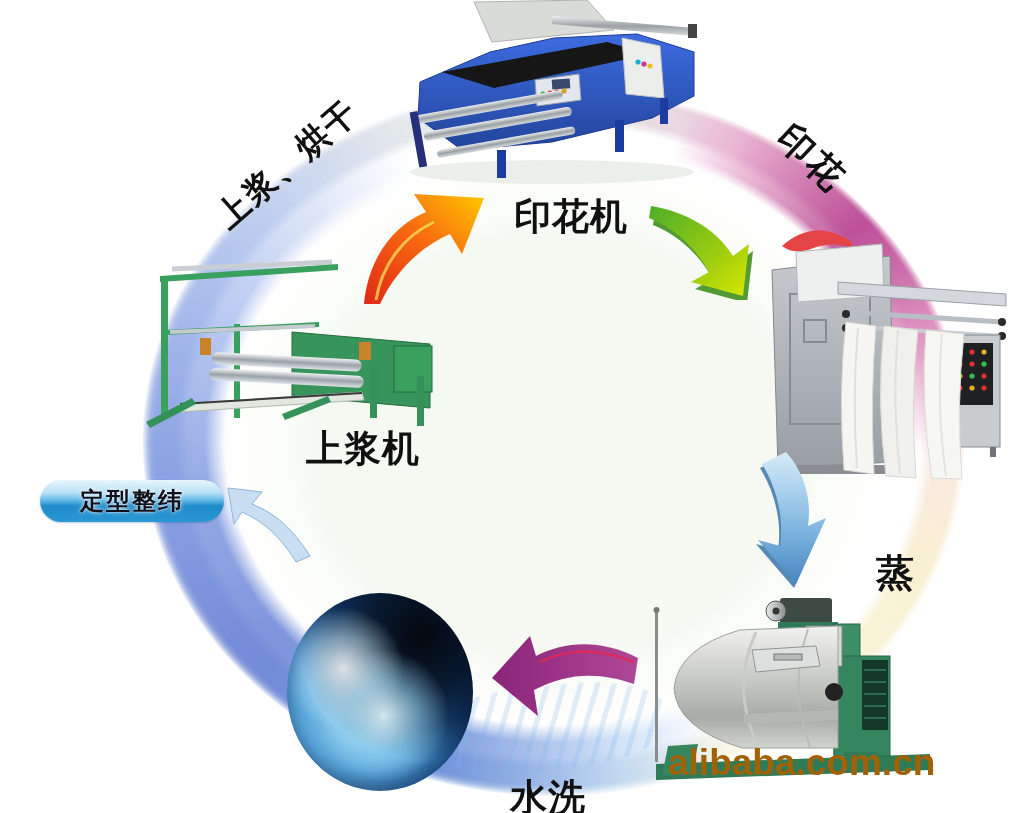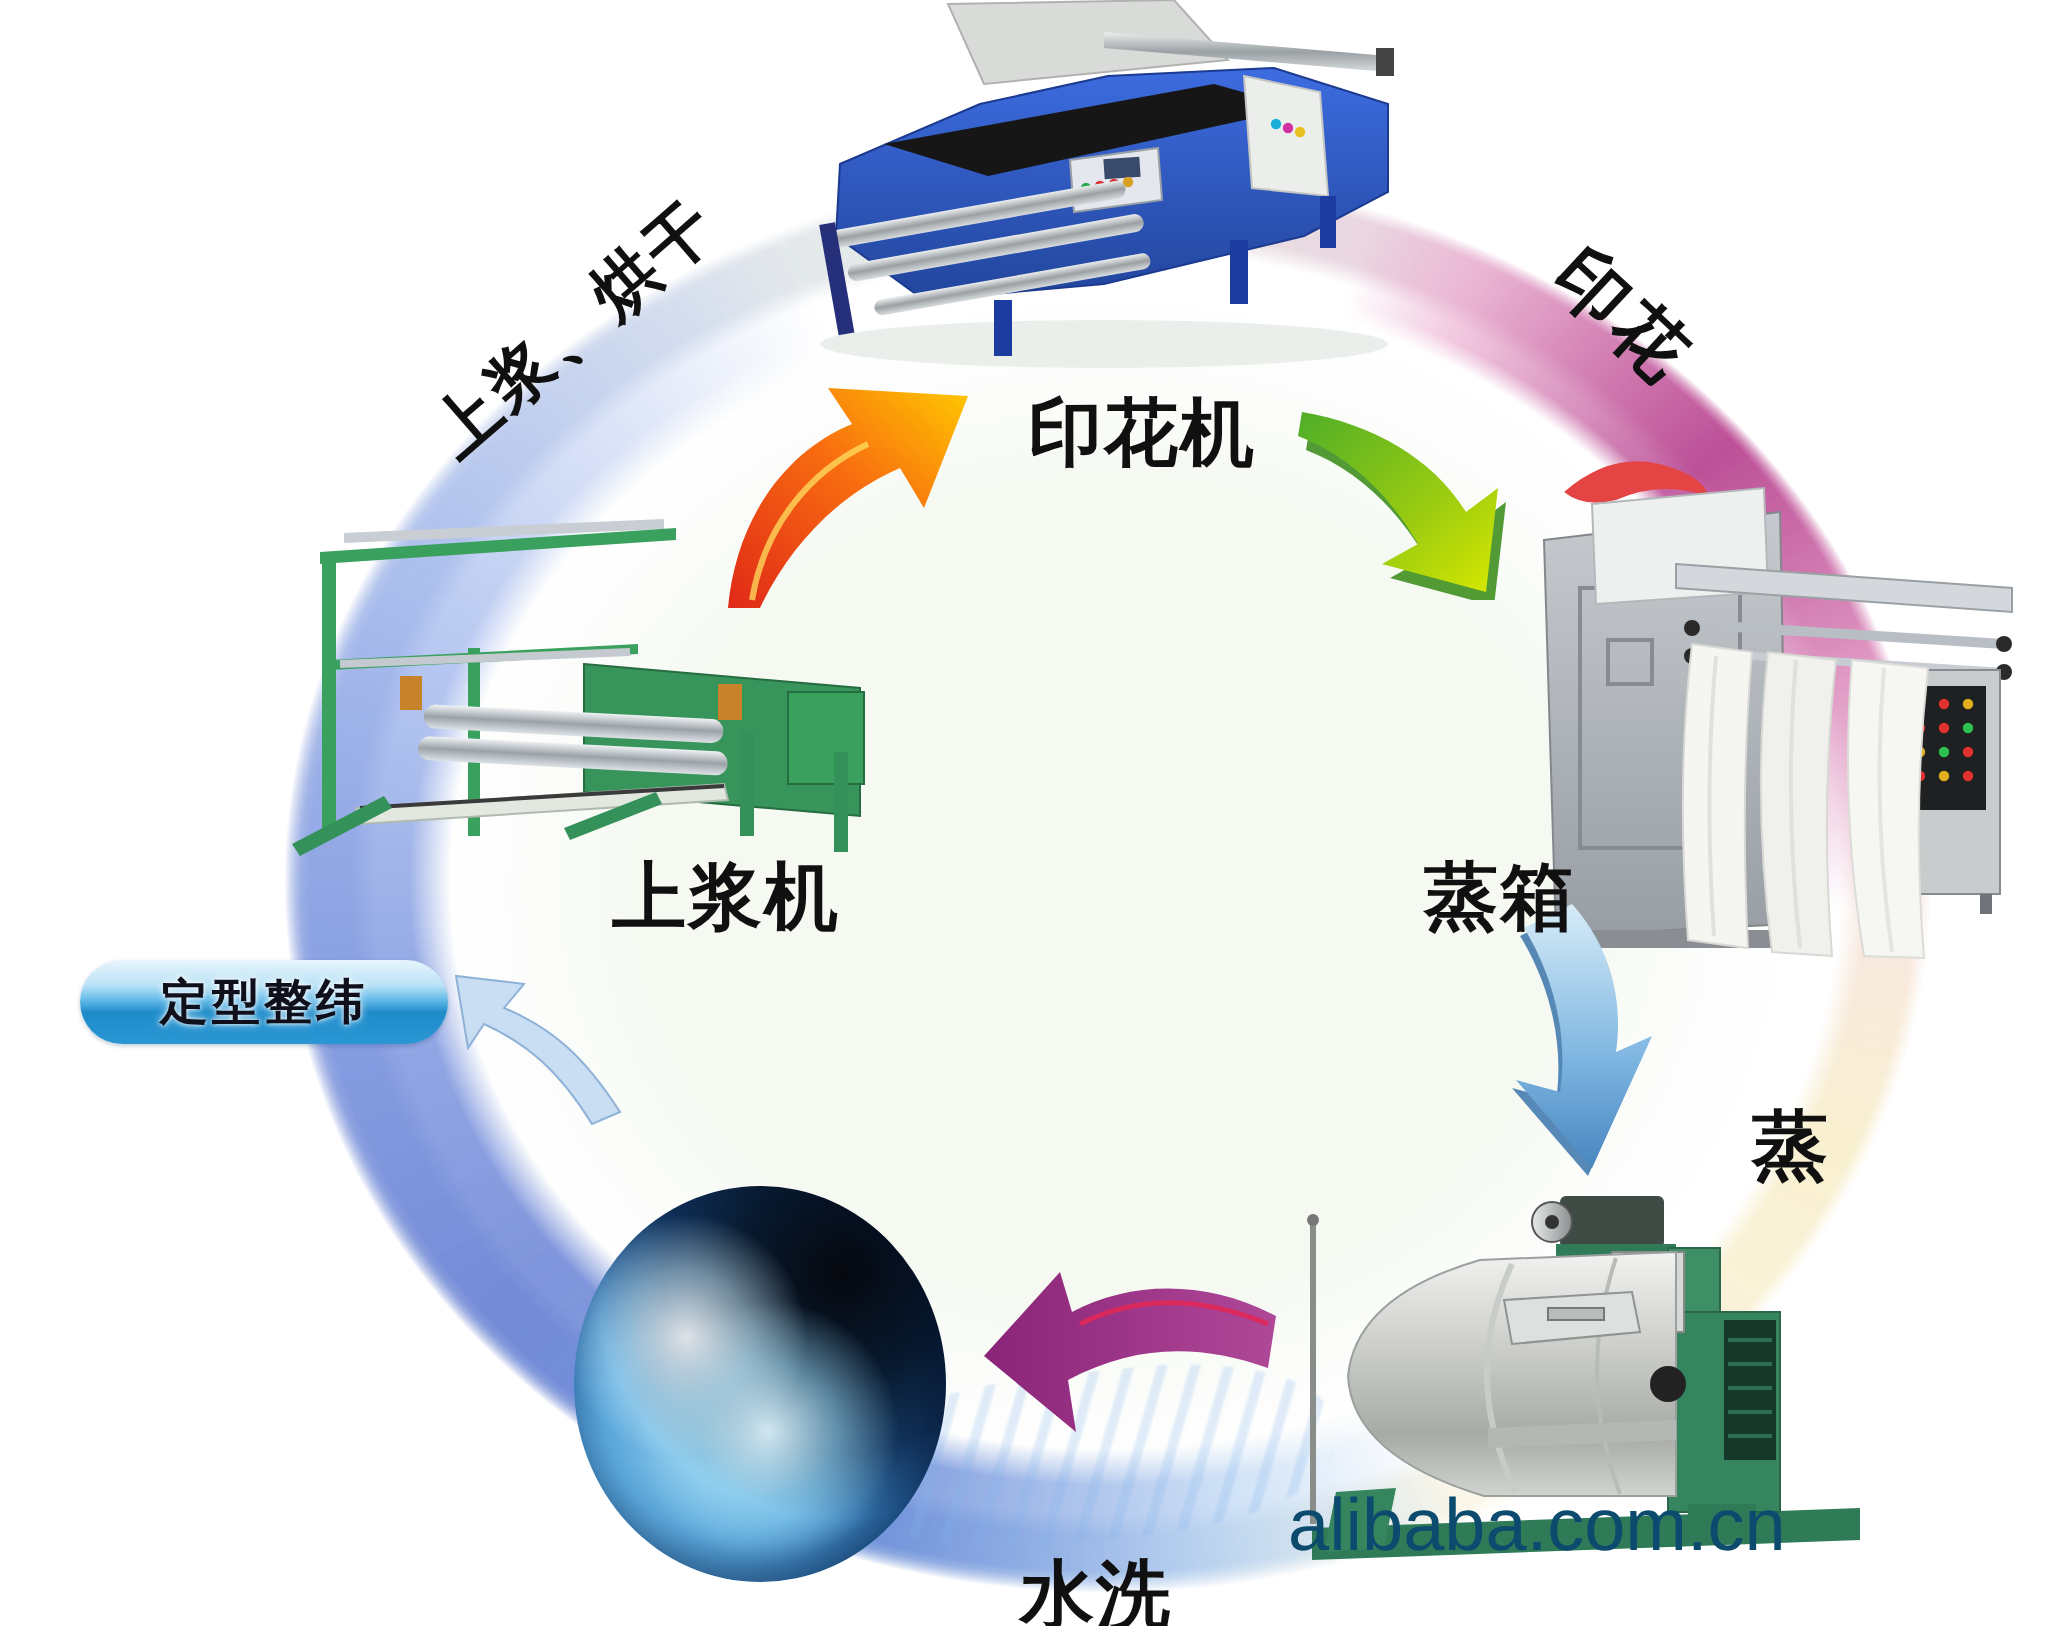--- a/index.html
+++ b/index.html
@@ -47,22 +47,22 @@
   .lbl-wash{left:510px;top:773px;font-size:37px;}
   .lbl-sizer{left:286px;top:424px;font-size:37px;margin-left:20px;}
   .lbl-topleft{left:200px;top:142px;font-size:33px;letter-spacing:2px;transform:rotate(-41deg);transform-origin:center;}
   .lbl-topright{left:772px;top:134px;font-size:36px;letter-spacing:3px;transform:rotate(43deg);transform-origin:center;}
   .badge{position:absolute;left:40px;top:480px;width:184px;height:42px;border-radius:21px;
     background:linear-gradient(180deg,#e8f5fc 0%,#b9e2f6 30%,#62b9e8 48%,#1f8cca 62%,#2a97d4 100%);
     display:flex;align-items:center;justify-content:center;
     font-size:24px;font-weight:700;color:#10101c;letter-spacing:2px;
     text-shadow:0 0 2px rgba(255,255,255,.95),0 0 5px rgba(255,255,255,.7);
     box-shadow:0 1px 2px rgba(0,60,110,.25);}
-  .watermark{position:absolute;left:644px;top:742px;font-size:37px;font-weight:400;
-    color:#0c4a6e;letter-spacing:0px;z-index:9;}
+  .watermark{position:absolute;left:668px;top:742px;font-size:37px;font-weight:700;
+    color:#a16207;letter-spacing:0px;z-index:9;}
   
   .globe{position:absolute;left:287px;top:593px;width:186px;height:198px;border-radius:50%;
     background:
       radial-gradient(circle at 30% 38%, rgba(255,255,255,.85) 0%, rgba(210,240,252,.5) 18%, rgba(255,255,255,0) 34%),
       radial-gradient(circle at 52% 62%, rgba(228,249,255,.9) 0%, rgba(160,220,245,.55) 22%, rgba(255,255,255,0) 42%),
       radial-gradient(circle at 72% 22%, #05080f 0%, #081a30 26%, rgba(10,35,70,.78) 44%, rgba(0,0,0,0) 60%),
       radial-gradient(circle at 40% 60%, #a8dcf2 0%, #5ba8dc 35%, #2a6cae 60%, #102f58 82%, #071425 100%);
     box-shadow:inset -6px -8px 18px rgba(0,10,30,.35);}
   .z1{z-index:1}.z2{z-index:2}.z3{z-index:3}.z4{z-index:4}
 </style>
@@ -285,21 +285,20 @@
     <path d="M146,34 C112,20 80,20 52,34" stroke="#e02858" stroke-width="2.5" fill="none" opacity=".9"></path>
   </svg>
 
   <svg class="abs z3" style="left:222px;top:478px" width="92" height="88" viewBox="0 0 92 88">
     <path d="M88,78 C70,50 54,36 30,26 L40,14 L6,10 L12,46 L20,34 C42,44 58,58 74,84 Z" fill="rgba(195,218,242,.9)" stroke="#8fb2d8" stroke-width="1"></path>
   </svg>
 
   <div class="lbl lbl-topleft z4">上浆、烘干</div>
   <div class="lbl lbl-printer z4">印花机</div>
   <div class="lbl lbl-topright z4">印花</div>
-  <div class="lbl lbl-steamer z4">蒸箱</div>
   <div class="lbl lbl-steam z4">蒸</div>
   <div class="lbl lbl-wash z4">水洗</div>
   <div class="lbl lbl-sizer z4">上浆机</div>
 
   <div class="badge z4">定型整纬</div>
 
   <div class="watermark">alibaba.com.cn</div>
 </div>
 
 </body></html>

